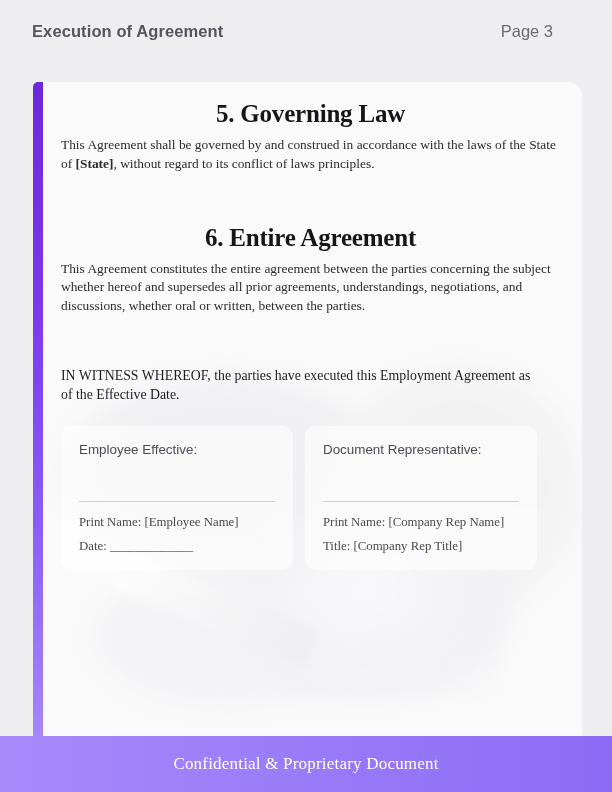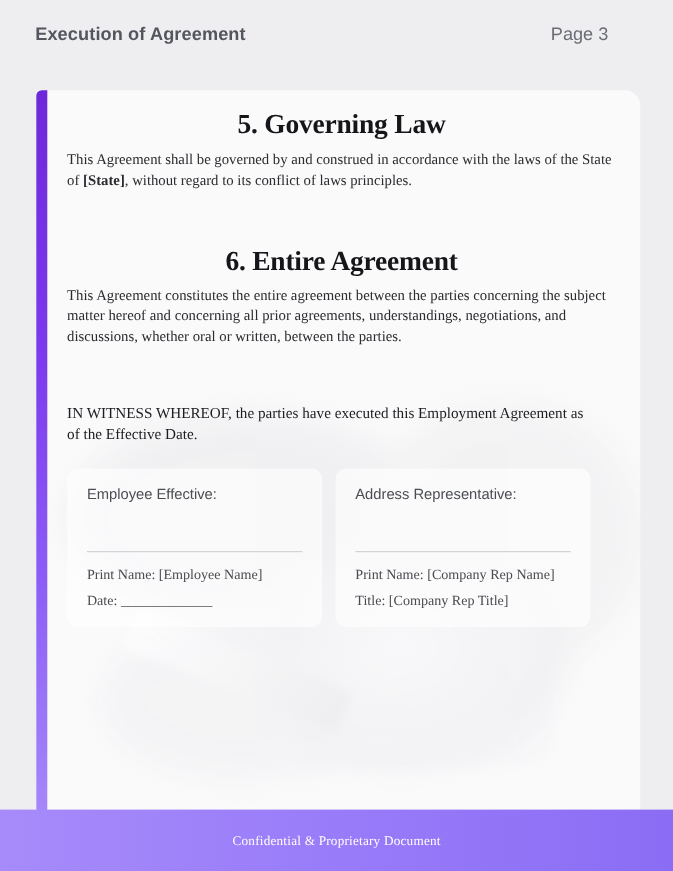--- a/index.html
+++ b/index.html
@@ -202,21 +202,21 @@
     width: 612px;
     height: 56px;
     background: linear-gradient(90deg, #a78bfa 0%, #9a7df9 45%, #8b6df5 100%);
     display: flex;
     align-items: center;
     justify-content: center;
     z-index: 4;
   }
   .footer-text {
     font-family: "Liberation Serif", serif;
-    font-size: 12px;
+    font-size: 17px;
     color: #ffffff;
     letter-spacing: 0.2px;
   }
 </style>
 </head>
 <body>
 
 <div class="page-header">
   <div class="header-title">Execution of Agreement</div>
   <div class="header-page">Page 3</div>
@@ -239,38 +239,38 @@
 
     <div class="section">
       <h2 class="section-title">5. Governing Law</h2>
       <p class="section-body"><span>This Agreement shall be governed by and construed in accordance with the laws of the State of </span><b>[State]</b><span>, without regard to its conflict of laws principles.</span></p>
     </div>
 
     <div class="spacer-lg"></div>
 
     <div class="section">
       <h2 class="section-title">6. Entire Agreement</h2>
-      <p class="section-body">This Agreement constitutes the entire agreement between the parties concerning the subject matter hereof and concerning all prior agreements, understandings, negotiations, and discussions, whether oral or written, between the parties.</p>
+      <p class="section-body">This Agreement constitutes the entire agreement between the parties concerning the subject whether hereof and supersedes all prior agreements, understandings, negotiations, and discussions, whether oral or written, between the parties.</p>
     </div>
 
     <div class="spacer-lg"></div>
 
     <p class="witness">IN WITNESS WHEREOF, the parties have executed this Employment Agreement as of the Effective Date.</p>
 
     <div class="sig-row">
 
       <div class="sig-card">
         <div class="sig-label">Employee Effective:</div>
         <div class="sig-line"></div>
         <div class="sig-field">Print Name: [Employee Name]</div>
         <div class="sig-field">Date: _____________</div>
       </div>
 
       <div class="sig-card">
-        <div class="sig-label">Address Representative:</div>
+        <div class="sig-label">Document Representative:</div>
         <div class="sig-line"></div>
         <div class="sig-field">Print Name: [Company Rep Name]</div>
         <div class="sig-field">Title: [Company Rep Title]</div>
       </div>
 
     </div>
 
 
   </div>
 </div>

